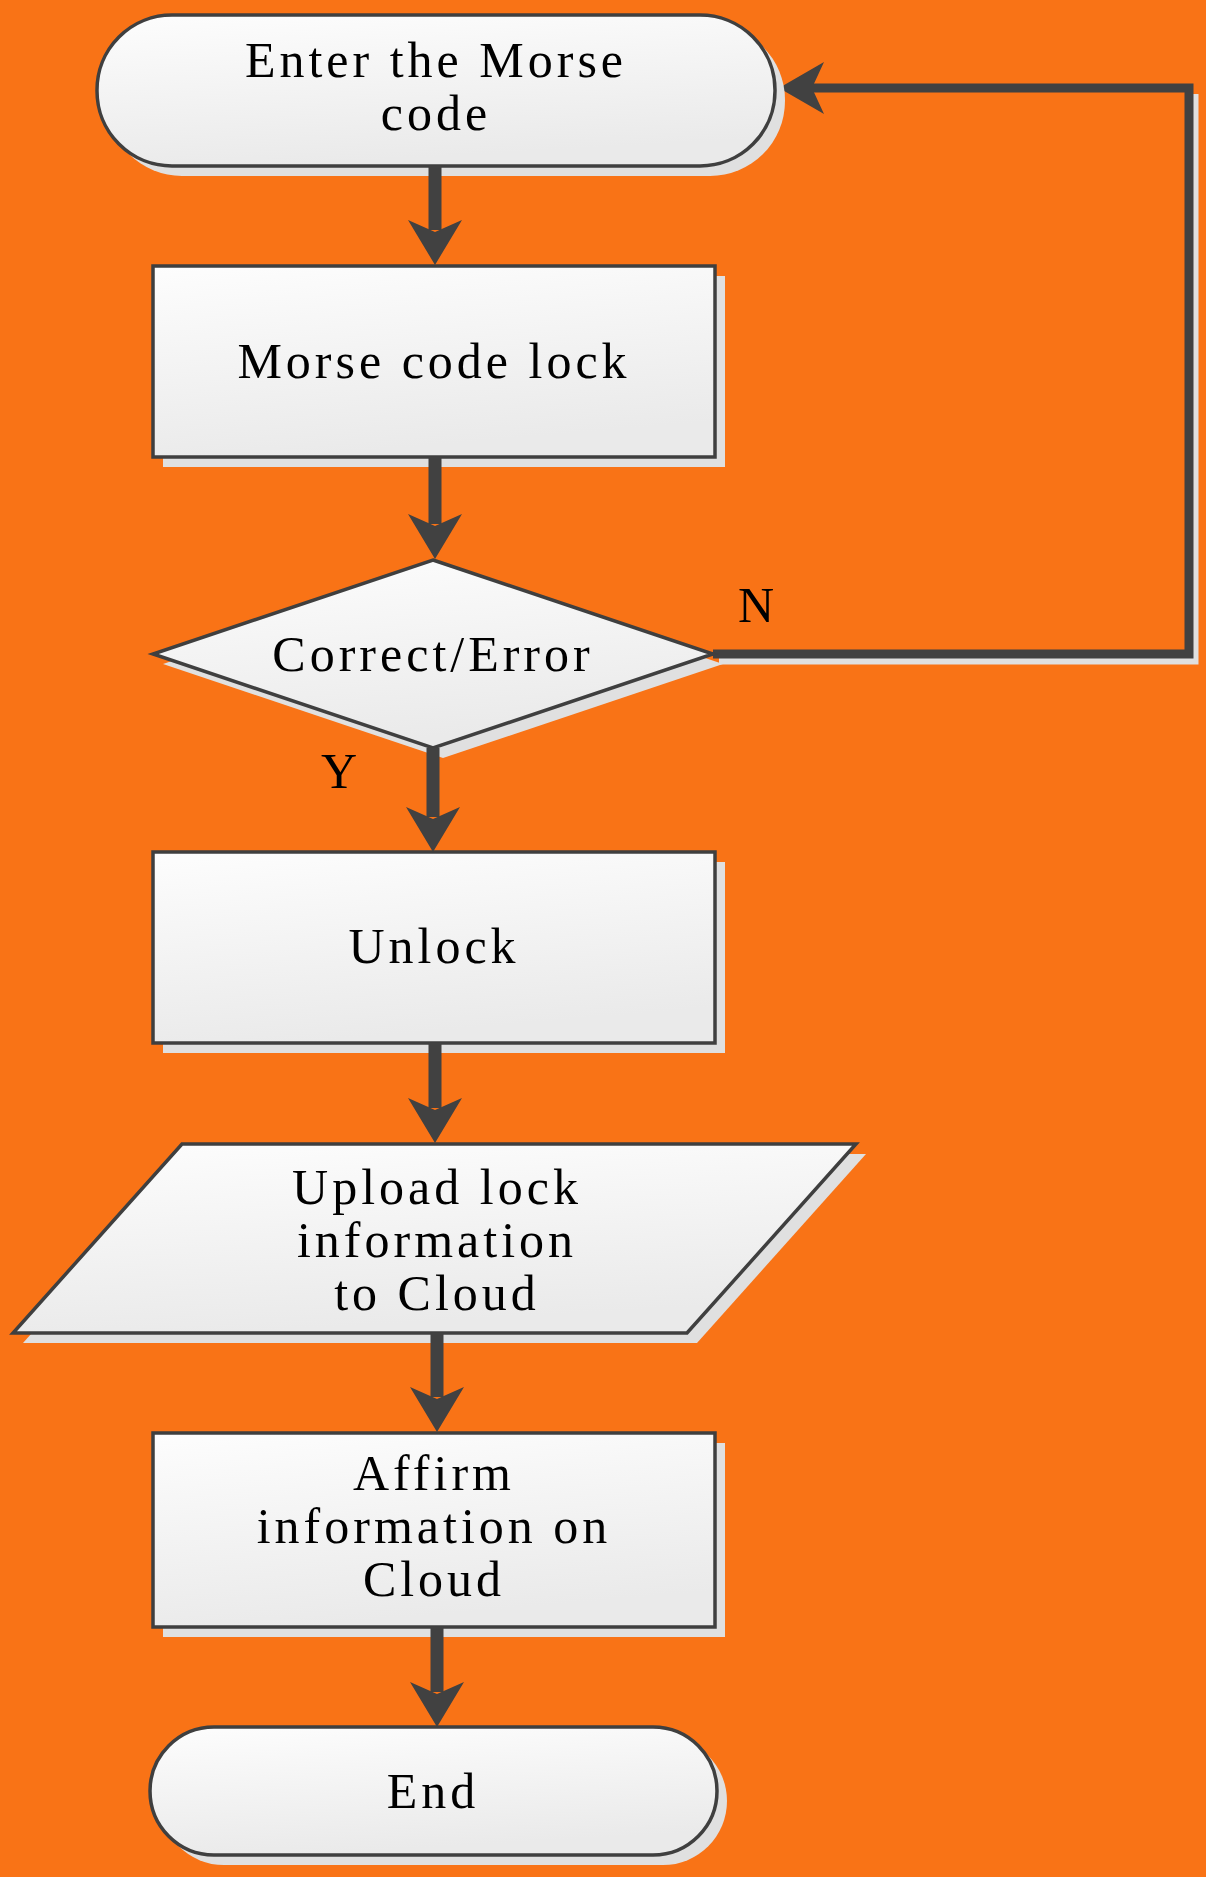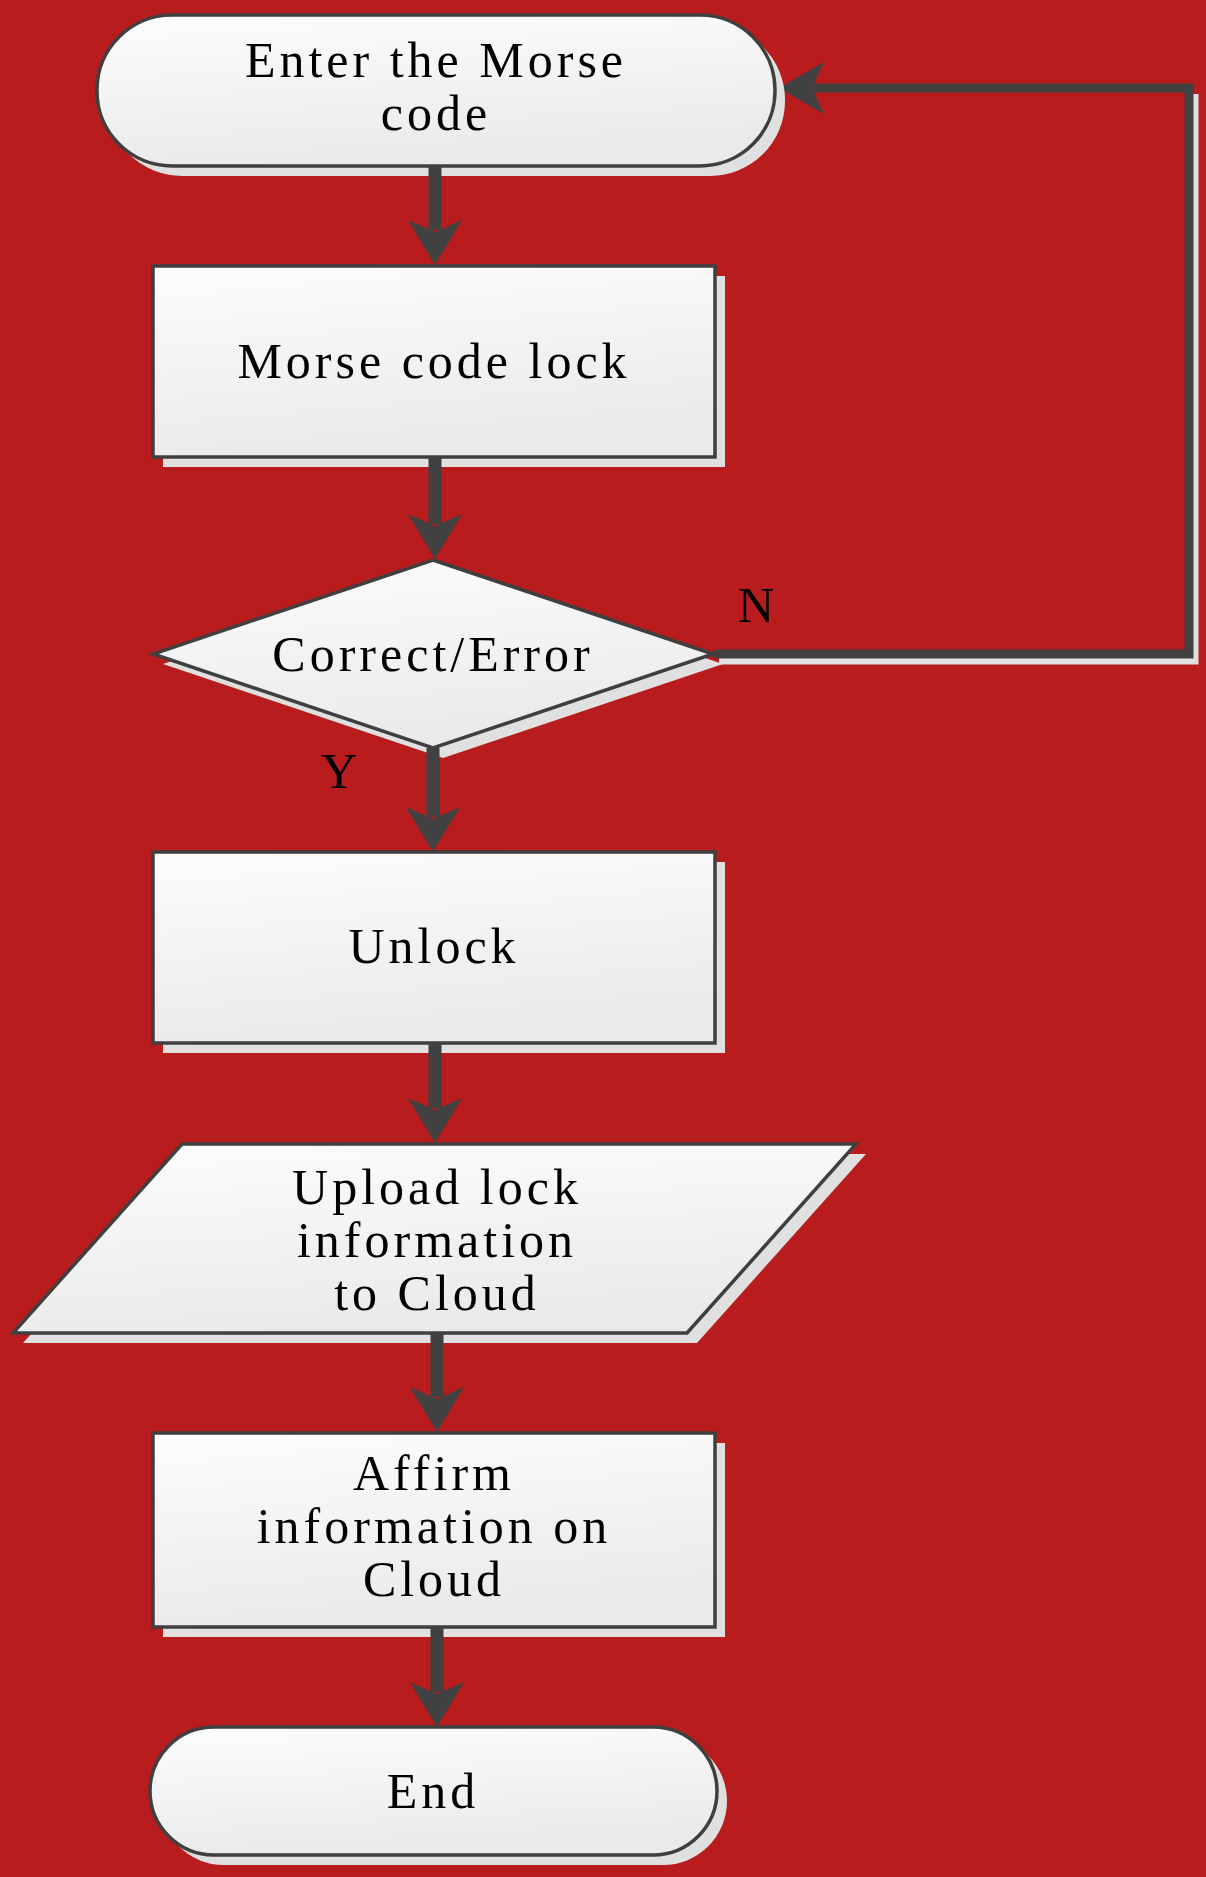--- a/index.html
+++ b/index.html
@@ -4,21 +4,21 @@
 <style>
   html, body {
     margin: 0;
     padding: 0;
     background: #ffffff;
   }
   .canvas {
     position: relative;
     width: 1206px;
     height: 1877px;
-    background: #b91c1c;
+    background: #f97316;
     overflow: hidden;
   }
   svg { display: block; }
 
   .shape {
     fill: url(#shapeFill);
     stroke: var(--border-color, #3f3f3f);
     stroke-width: 3.5;
   }
   .shadow {

